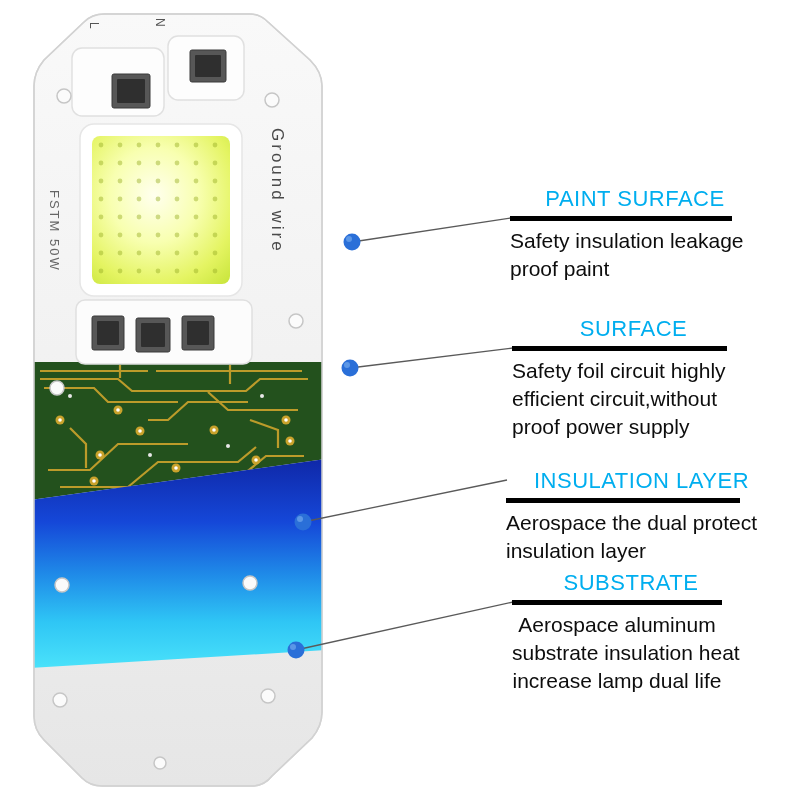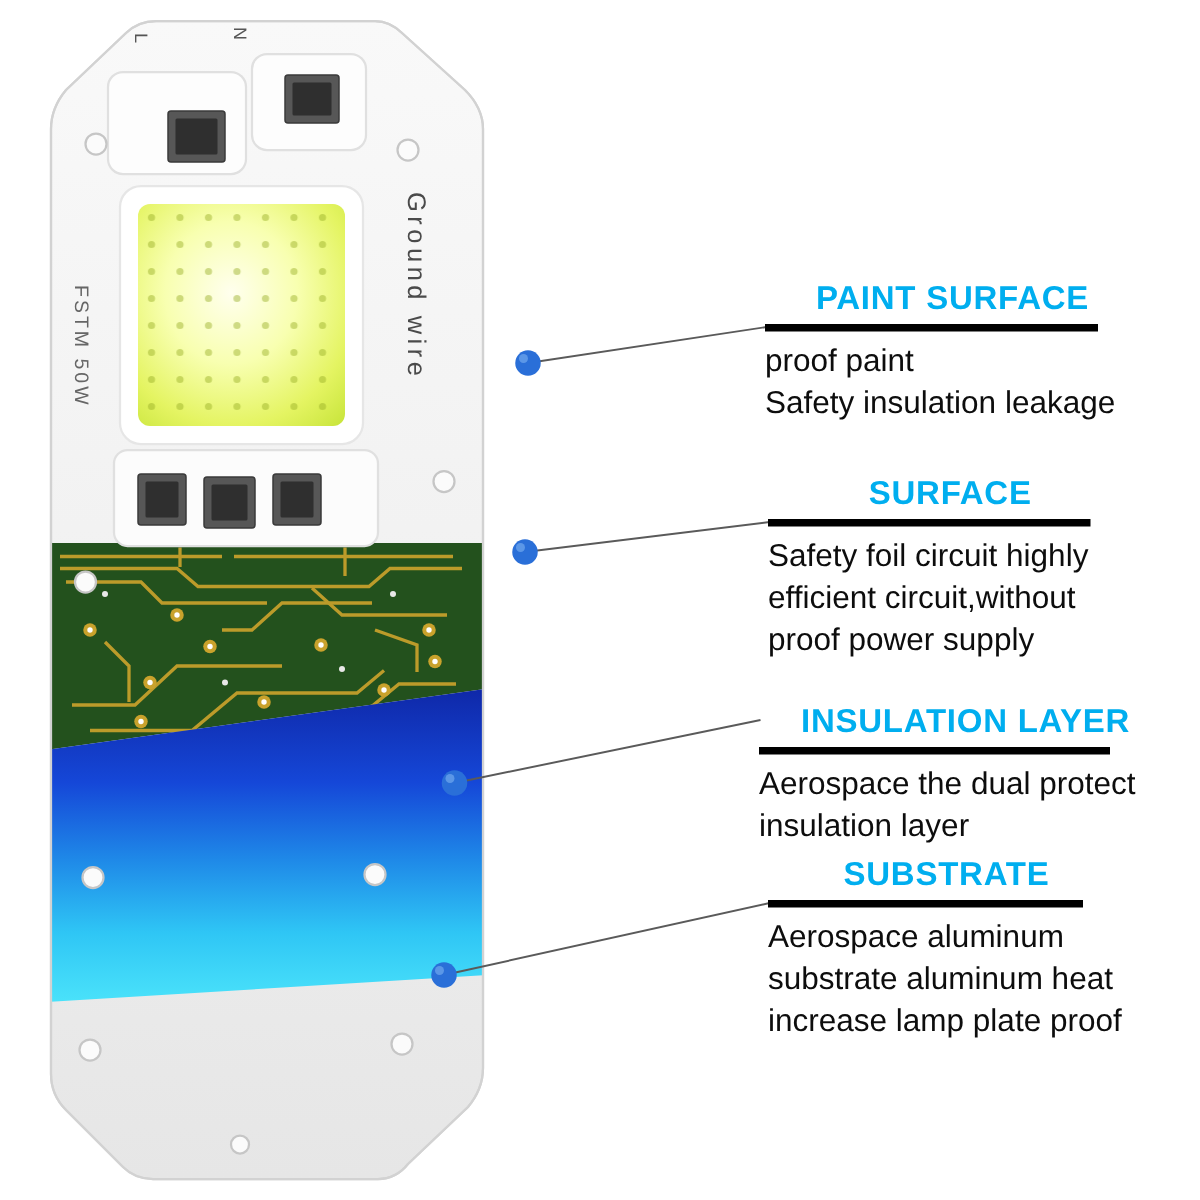--- a/index.html
+++ b/index.html
@@ -6,31 +6,31 @@
   .stage {
     position:relative; width:800px; height:800px; background:#fff;
     font-family:"Liberation Sans", sans-serif; overflow:hidden;
   }
   svg.module { position:absolute; left:0; top:0; }
   svg text { font-family:"Liberation Sans", sans-serif; }
 
   .callout { position:absolute; }
   .callout-title {
     color: var(--accent, #00aeef);
-    font-weight:bold; font-size:22px; line-height:26px;
+    font-weight:normal; font-size:22px; line-height:26px;
     text-align:center; letter-spacing:0.5px; margin-bottom:4px;
     white-space:nowrap;
     margin-left:28px;
   }
   .callout-bar { height:5px; background:#000; }
   .callout-desc {
     margin-top:6px; font-size:21px; line-height:28px;
     color:#0d0d0d; white-space:nowrap;
   }
-  .callout-desc.centered { text-align:left; }
+  .callout-desc.centered { text-align:center; }
   .callout-dot { fill: var(--dot-blue, #2a6fd8); }
 </style>
 </head>
 <body>
 
 <div class="stage">
 
   <svg class="module" width="800" height="800" viewBox="0 0 800 800">
     <defs>
       <linearGradient id="plateGrad" x1="0" y1="0" x2="0" y2="1">
@@ -172,22 +172,22 @@
       <circle cx="347" cy="365" r="3" fill="#7db2f2" opacity="0.6"></circle>
       <circle cx="300" cy="519" r="3" fill="#7db2f2" opacity="0.6"></circle>
       <circle cx="293" cy="647" r="3" fill="#7db2f2" opacity="0.6"></circle>
     </g>
   </svg>
 
   <div class="callout" style="left:510px; top:186px; width:222px">
     <div class="callout-title">PAINT SURFACE</div>
     <div class="callout-bar"></div>
     <div class="callout-desc">
+      <div>Safety insulation leakage</div>
       <div>proof paint</div>
-      <div>Safety insulation leakage</div>
     </div>
   </div>
 
   <div class="callout" style="left:512px; top:316px; width:215px">
     <div class="callout-title">SURFACE</div>
     <div class="callout-bar"></div>
     <div class="callout-desc">
       <div>Safety foil circuit highly</div>
       <div>efficient circuit,without</div>
       <div>proof power supply</div>
@@ -201,18 +201,18 @@
       <div>Aerospace the dual protect</div>
       <div>insulation layer</div>
     </div>
   </div>
 
   <div class="callout" style="left:512px; top:570px; width:210px">
     <div class="callout-title">SUBSTRATE</div>
     <div class="callout-bar"></div>
     <div class="callout-desc centered">
       <div>Aerospace aluminum</div>
-      <div>substrate aluminum heat</div>
-      <div>increase lamp plate proof</div>
+      <div>substrate insulation heat</div>
+      <div>increase lamp dual life</div>
     </div>
   </div>
 
 </div>
 
 </body></html>

